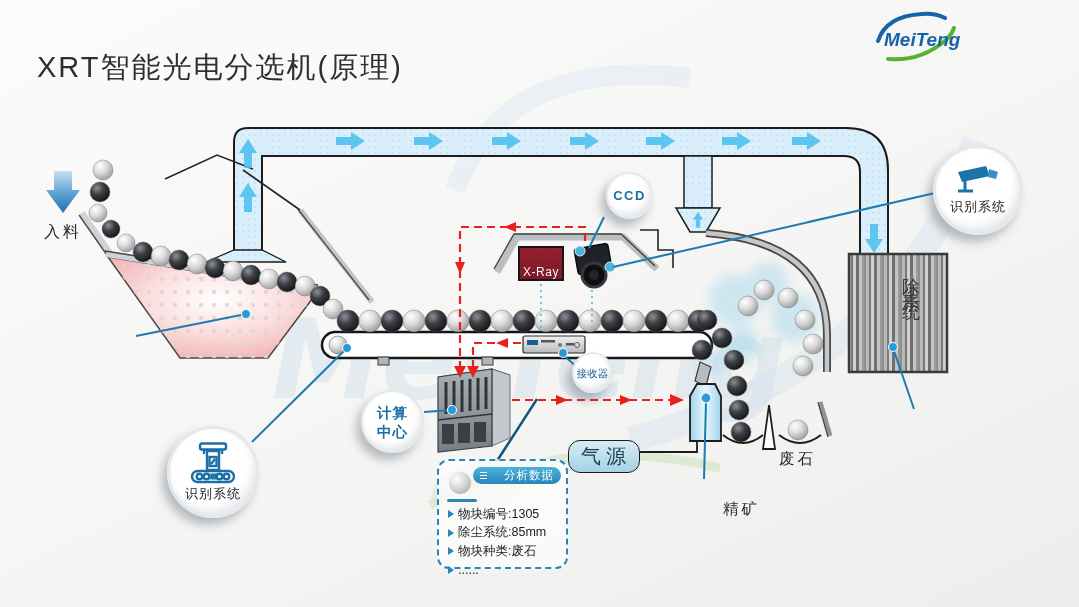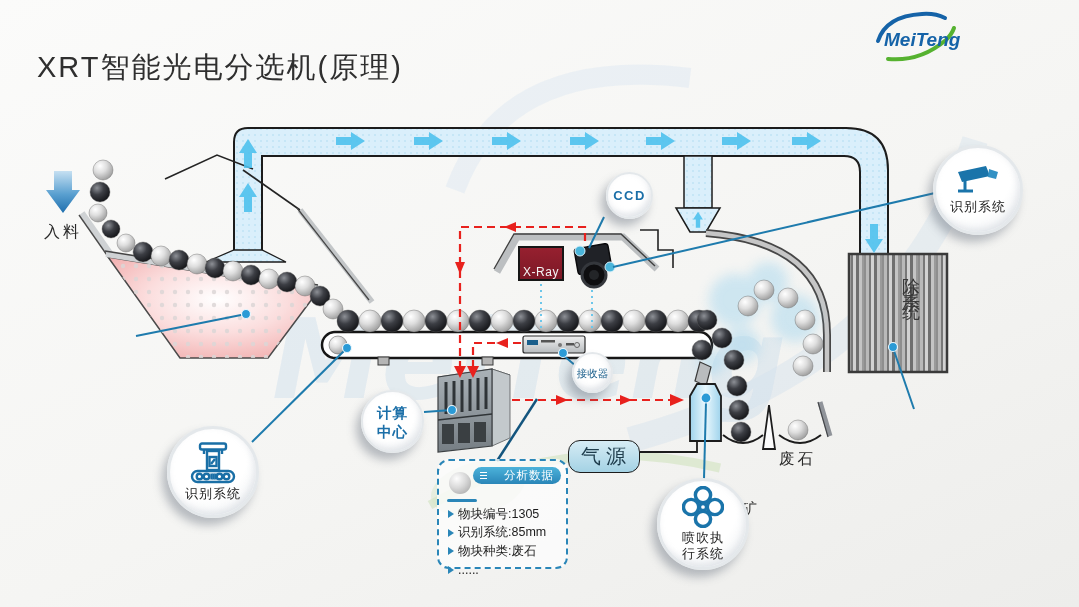--- a/index.html
+++ b/index.html
@@ -416,52 +416,40 @@
 <div id="dust-label" class="abs">除尘系统</div>
 
 
 <div id="air-pill" class="abs">
   <span>气源</span>
 </div>
 
 <div class="abs plain" style="left:723px;top:451px;font-size:15.5px;margin-top:48px;">精矿</div>
 <div class="abs plain" style="left:779px;top:449px;font-size:15.5px;">废石</div>
 
-<div class="badge" style="left:657px;top:478px;width:92px;height:92px;">
-  <svg width="42" height="42" viewBox="0 0 44 44">
-    <g stroke="#1a74aa" stroke-width="3.6" fill="none">
-      <circle cx="22" cy="9.5" r="8"></circle>
-          <circle cx="34.5" cy="22" r="8"></circle>
-      <circle cx="22" cy="34.5" r="8"></circle>
-          <circle cx="9.5" cy="22" r="8"></circle>
-      <circle cx="22" cy="22" r="3.2" stroke-width="2.5" fill="#fff"></circle>
-    </g>
-  </svg>
-  <div class="blabel wrap" style="width:4.3em;">喷吹执行系统</div>
-</div>
 
 <div id="panel" class="abs">
   <div class="sphere"></div>
   <div class="uline"></div>
   <div class="pill">
     <span class="pill-ico">
           <i></i>
           <i></i>
           <i></i>
         </span>
     <span>分析数据</span>
   </div>
   <div class="rows">
     <div class="row">
           <span class="tri"></span>
           <span class="rtxt">物块编号:1305</span>
         </div>
     <div class="row">
           <span class="tri"></span>
-          <span class="rtxt">识别系统:85mm</span>
+          <span class="rtxt">除尘系统:85mm</span>
         </div>
     <div class="row">
           <span class="tri"></span>
           <span class="rtxt">物块种类:废石</span>
         </div>
     <div class="row">
           <span class="tri"></span>
           <span class="rtxt">......</span>
         </div>
   </div>

